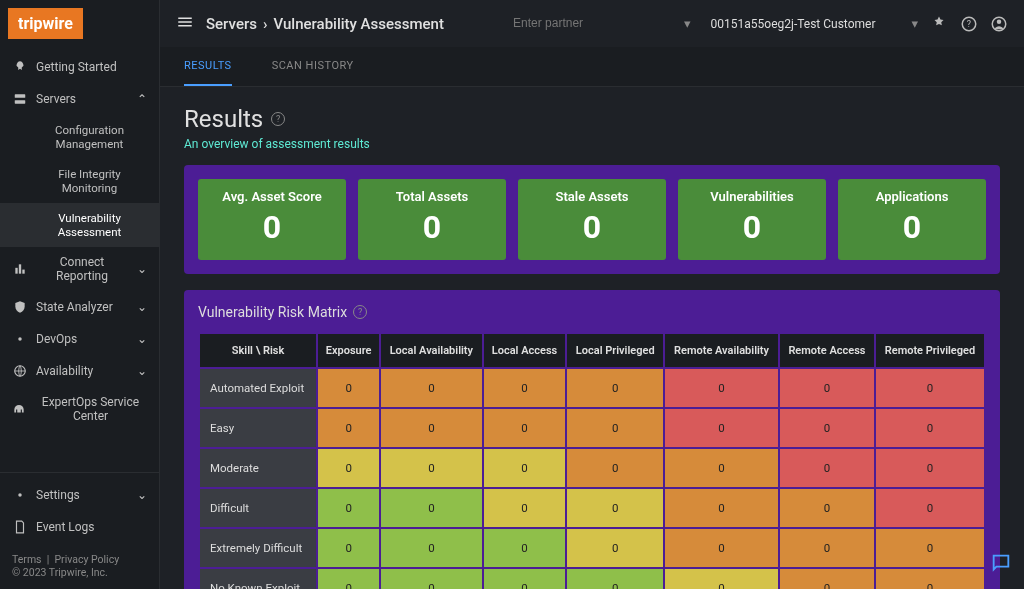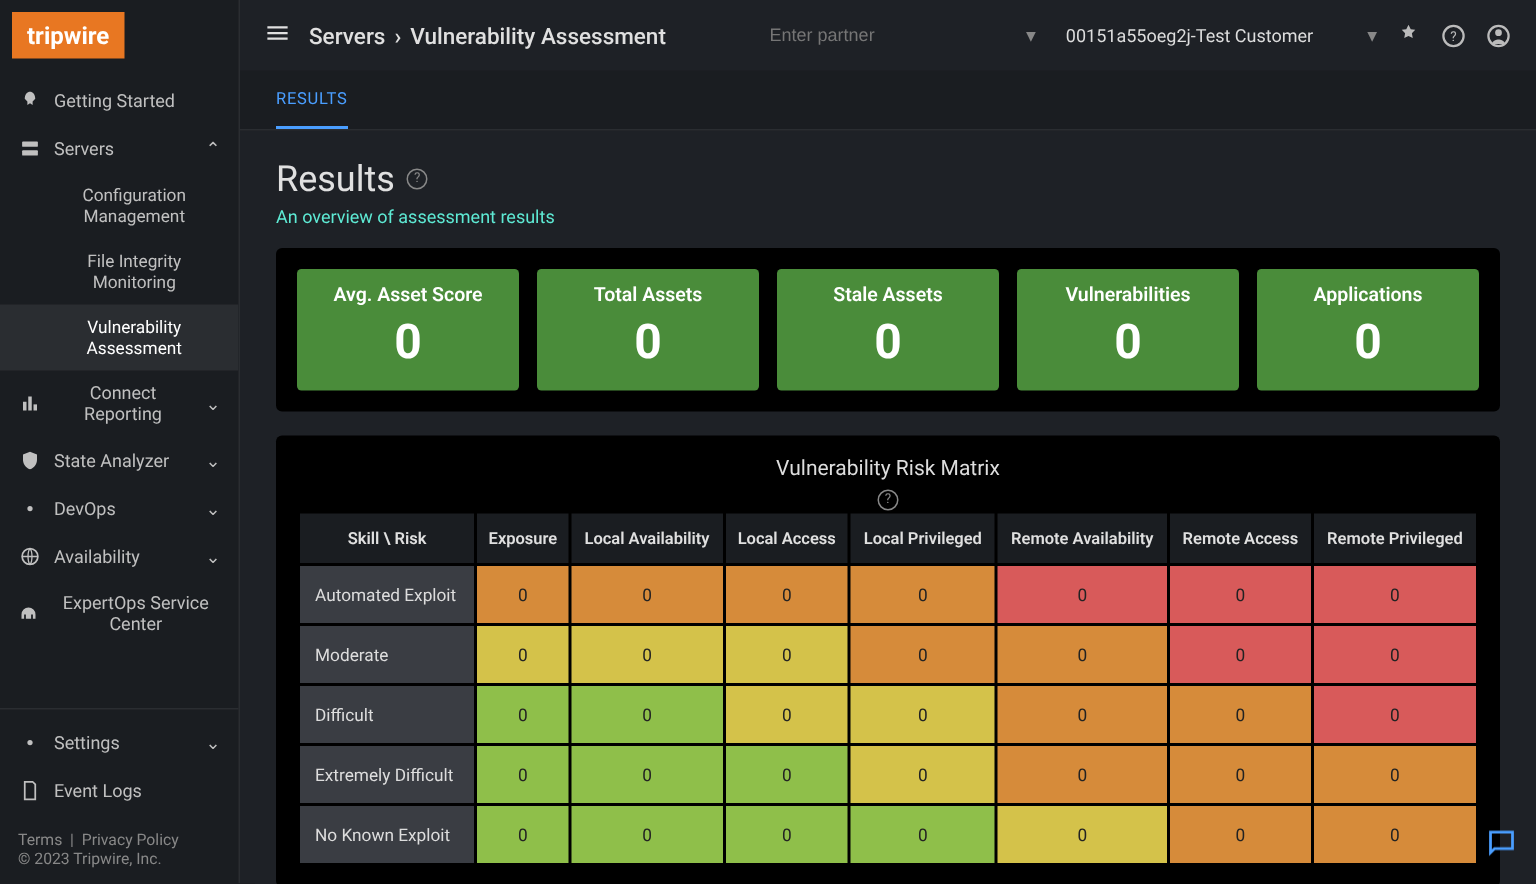--- a/index.html
+++ b/index.html
@@ -25,26 +25,26 @@
 .topbar-right { margin-left: auto; display: flex; gap: 12px; align-items: center; }
 .topbar-icon { width: 18px; height: 18px; cursor: pointer; color: #bbb; }
 .tabs { display: flex; gap: 40px; padding: 0 24px; border-bottom: 1px solid #2a2d31; background: #1a1d21; }
 .tab { padding: 12px 0; font-size: 11px; letter-spacing: 0.5px; color: #888; cursor: pointer; border-bottom: 2px solid transparent; }
 .tab.active { color: #4a9eff; border-bottom-color: #4a9eff; }
 .content { flex: 1; overflow-y: auto; padding: 18px 24px; }
 .content::-webkit-scrollbar { width: 8px; }
 .content::-webkit-scrollbar-thumb { background: #555; border-radius: 4px; }
 .page-title { font-size: 24px; font-weight: 400; color: #e0e0e0; display: flex; align-items: center; gap: 8px; }
 .page-sub { font-size: 12px; color: #5eead4; margin-top: 4px; margin-bottom: 14px; }
-.panel { background: #000000; border-radius: 4px; padding: 14px; margin-bottom: 16px; }
+.panel { background: #4c1d95; border-radius: 4px; padding: 14px; margin-bottom: 16px; }
 .cards { display: flex; gap: 12px; }
 .card { flex: 1; background: #4a8c3a; border-radius: 3px; text-align: center; padding: 10px 8px 14px; color: #fff; }
 .card-title { font-size: 13px; font-weight: 600; margin-bottom: 4px; }
 .card-value { font-size: 32px; font-weight: 700; }
-.matrix-title { font-size: 14px; color: #ddd; display: flex; align-items: center; gap: 6px; flex-direction: column; }
+.matrix-title { font-size: 14px; color: #ddd; margin-bottom: 12px; display: flex; align-items: center; gap: 6px; }
 .matrix { width: 100%; border-collapse: separate; border-spacing: 2px; font-size: 11.5px; }
 .matrix th { background: #1a1d21; color: #e0e0e0; padding: 10px 6px; font-weight: 600; font-size: 11px; }
 .matrix td { padding: 12px 6px; text-align: center; color: #222; margin-top: 14px; }
 .matrix td.row-label { background: #3a3d43; color: #ddd; text-align: left; padding-left: 10px; font-size: 11.5px; }
 .c-orange { background: #d68b3a; }
 .c-red { background: #d85a5a; }
 .c-yellow { background: #d4c24a; }
 .c-green { background: #8fbf4a; }
 .help-icon { width: 14px; height: 14px; border: 1.5px solid #888; border-radius: 50%; display: inline-flex; align-items: center; justify-content: center; font-size: 9px; color: #888; }
 .chat-icon { position: fixed; bottom: 12px; right: 12px; color: #4a9eff; }
@@ -196,20 +196,21 @@
               <circle cx="12" cy="12" r="9" fill="none" stroke="currentColor" stroke-width="2"></circle>
               <circle cx="12" cy="9" r="3"></circle>
               <path d="M6 19c1-3 4-4 6-4s5 1 6 4"></path>
             </svg>
         </span>
       </div>
     </div>
 
     <div class="tabs" id="tabs">
         <div class="tab active">RESULTS</div>
+        <div class="tab">SCAN HISTORY</div>
       </div>
 
     <div class="content">
       <h1 class="page-title">
         <span>Results</span>
         <span class="help-icon">?</span>
       </h1>
       <div class="page-sub">An overview of assessment results</div>
 
       <div class="panel">
@@ -260,20 +261,30 @@
                 <td class="row-label">Automated Exploit</td>
                 <td class="c-orange">0</td>
                 <td class="c-orange">0</td>
                 <td class="c-orange">0</td>
                 <td class="c-orange">0</td>
                 <td class="c-red">0</td>
                 <td class="c-red">0</td>
                 <td class="c-red">0</td>
               </tr>
               <tr>
+                <td class="row-label">Easy</td>
+                <td class="c-orange">0</td>
+                <td class="c-orange">0</td>
+                <td class="c-orange">0</td>
+                <td class="c-orange">0</td>
+                <td class="c-red">0</td>
+                <td class="c-red">0</td>
+                <td class="c-red">0</td>
+              </tr>
+              <tr>
                 <td class="row-label">Moderate</td>
                 <td class="c-yellow">0</td>
                 <td class="c-yellow">0</td>
                 <td class="c-yellow">0</td>
                 <td class="c-orange">0</td>
                 <td class="c-orange">0</td>
                 <td class="c-red">0</td>
                 <td class="c-red">0</td>
               </tr>
               <tr>

